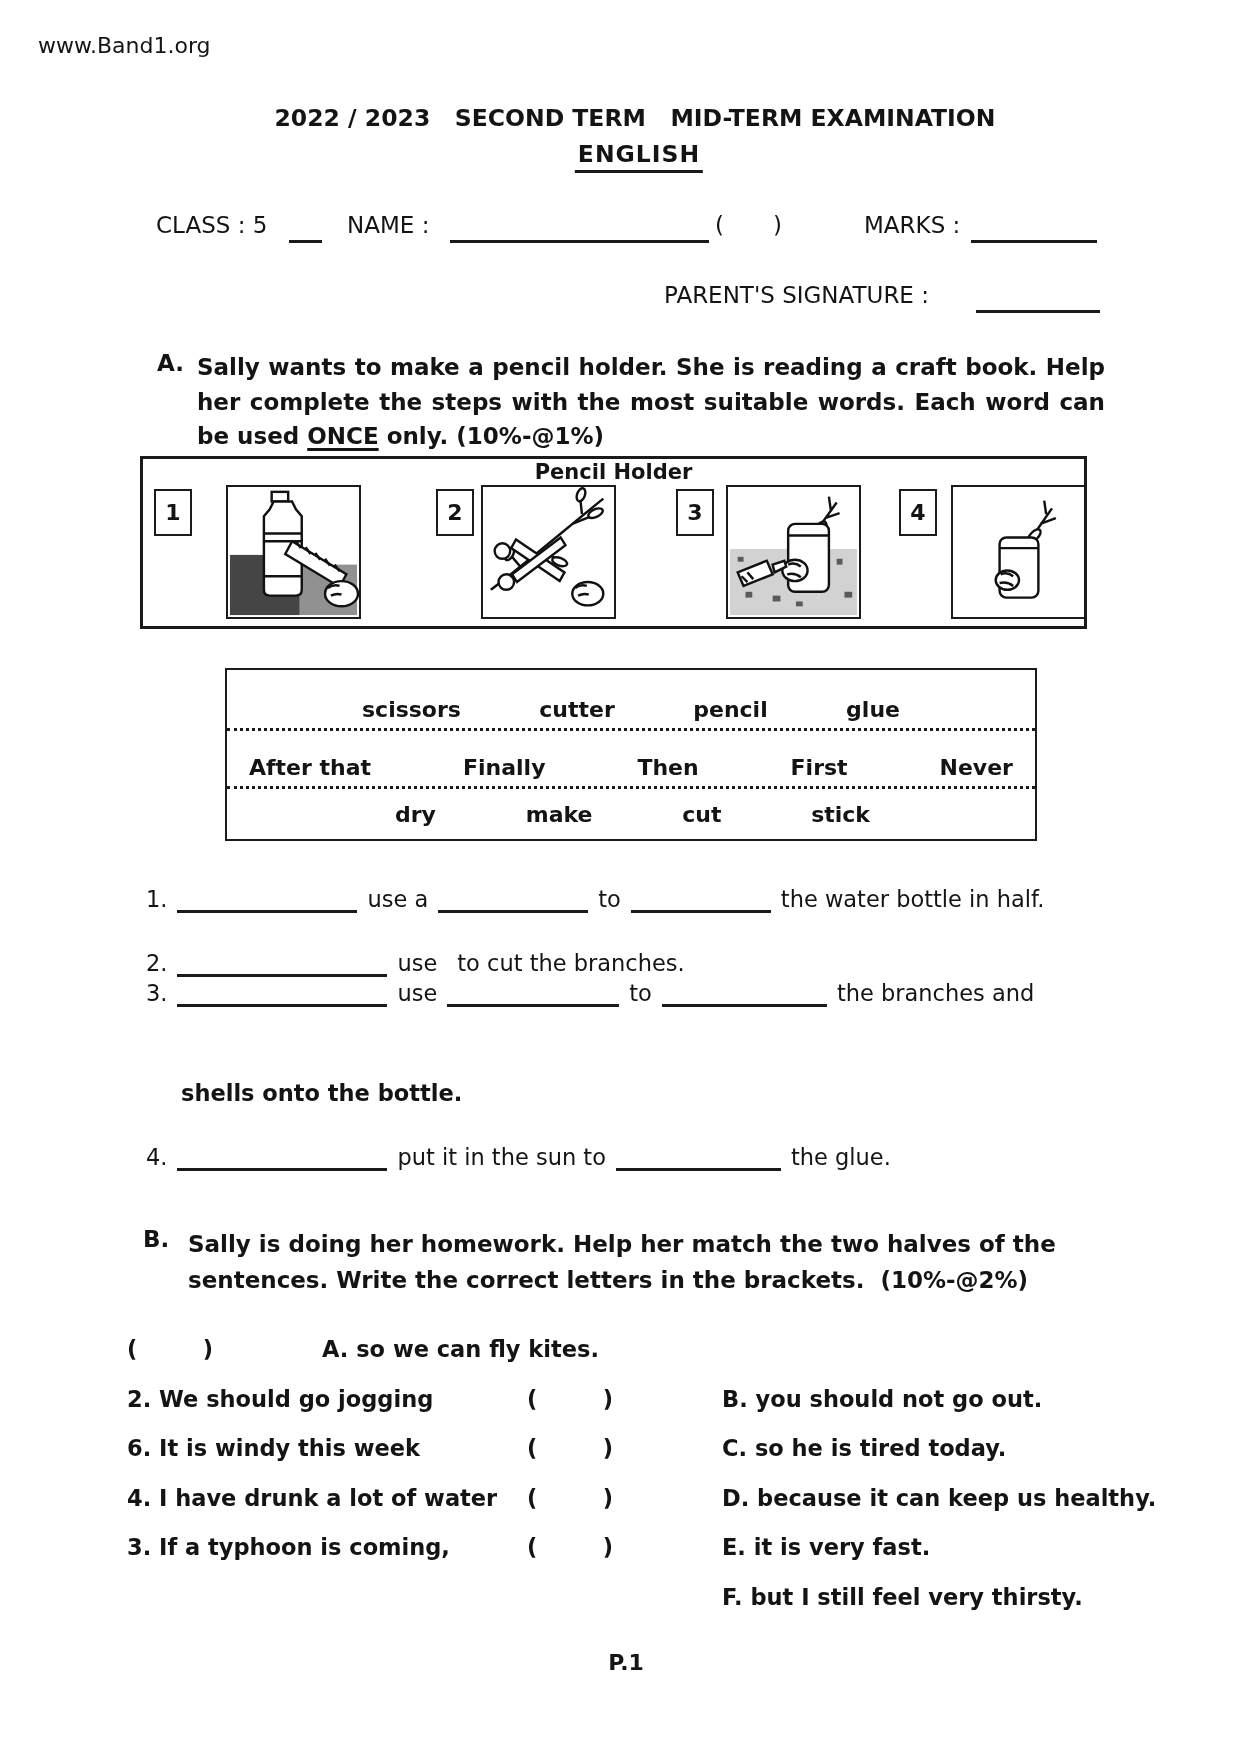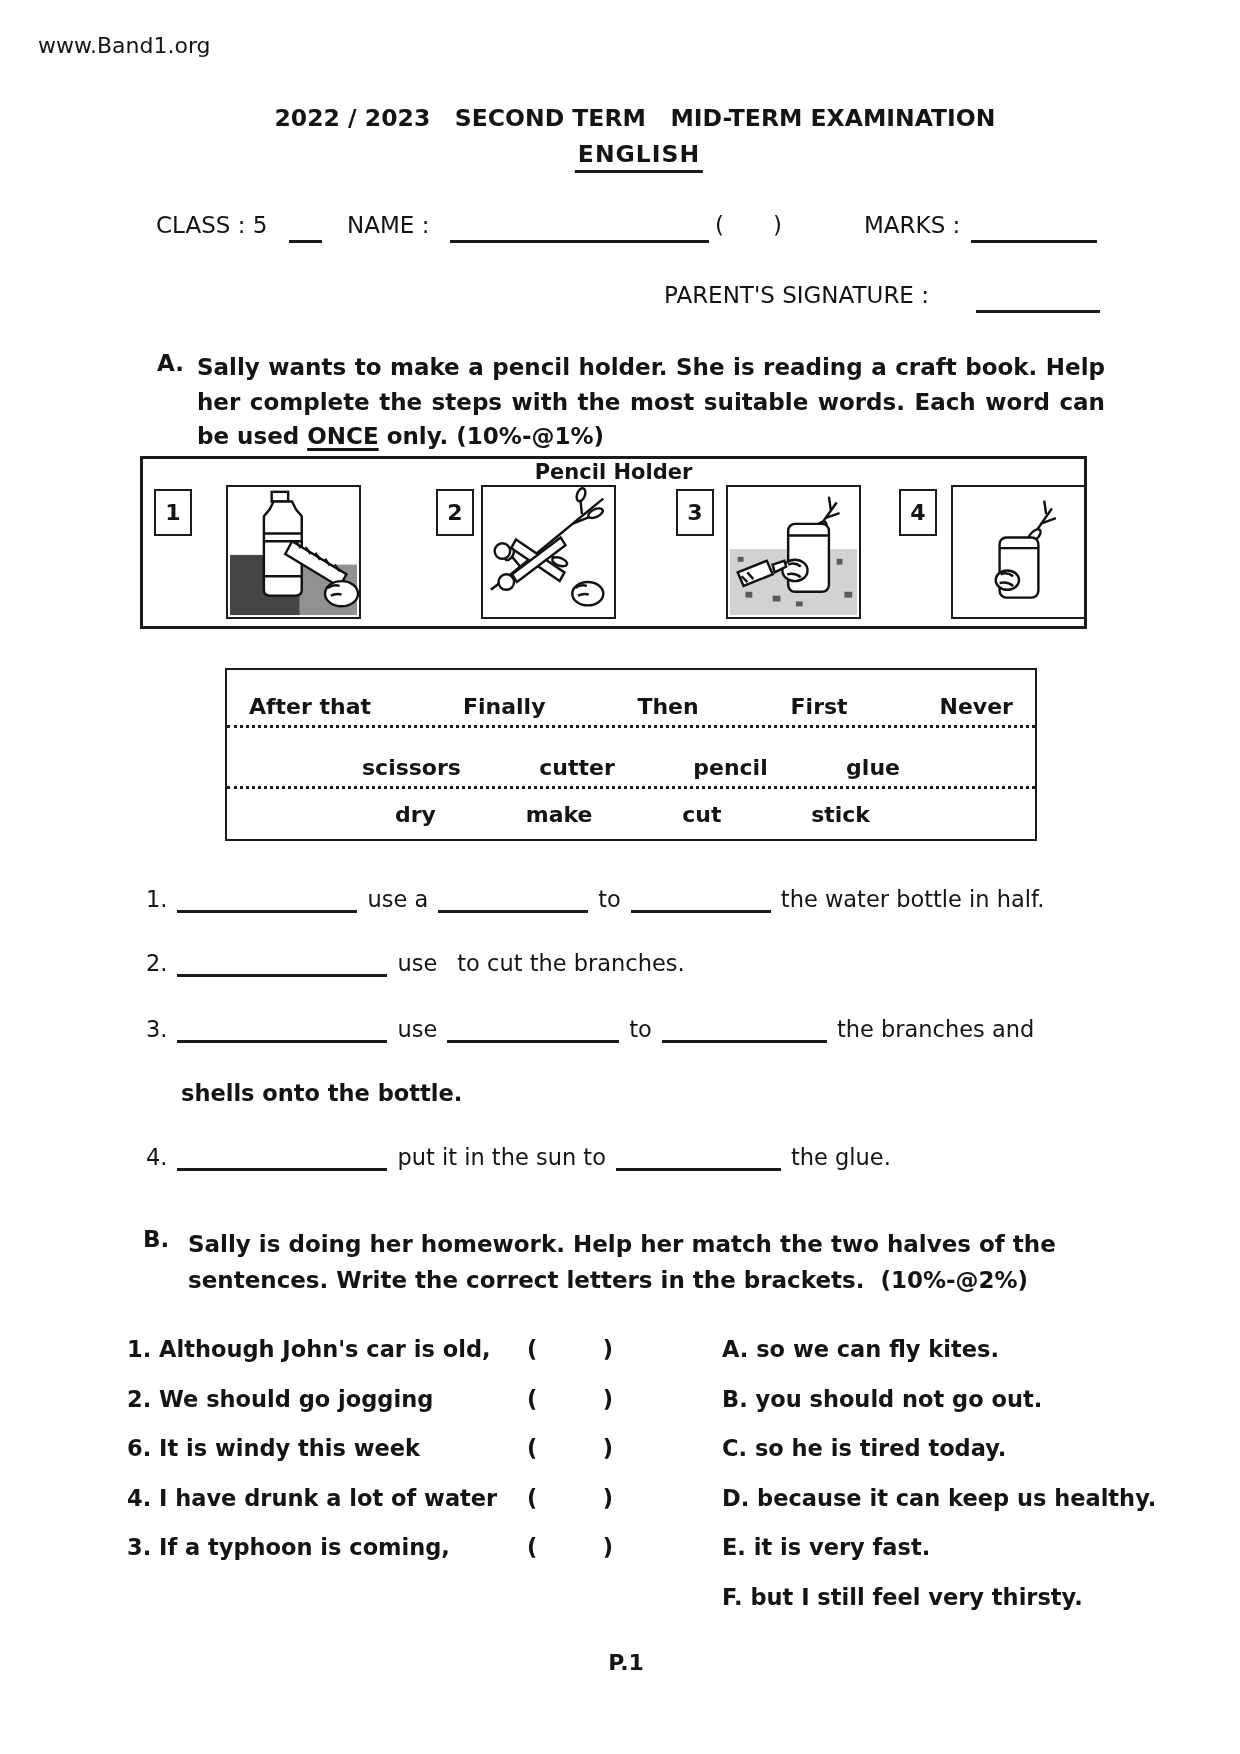--- a/index.html
+++ b/index.html
@@ -173,65 +173,64 @@
         <rect x="48" y="52" width="40" height="62" rx="7"></rect>
         <line x1="48" y1="63" x2="88" y2="63"></line>
         <ellipse cx="56" cy="96" rx="12" ry="10"></ellipse>
         <path d="M49,90 q7,-3 13,2 M48,99 q8,-2 14,3" fill="none"></path>
       </g>
     </svg>
   </div>
 </div>
 
 <div class="abs bank">
+  <div class="bank-row bank-r2">
+    <span>scissors</span>
+    <span>cutter</span>
+    <span>pencil</span>
+    <span>glue</span>
+  </div>
   <div class="bank-row bank-r1">
     <span>After that</span>
     <span>Finally</span>
     <span>Then</span>
     <span>First</span>
     <span>Never</span>
   </div>
-  <div class="bank-row bank-r2">
-    <span>scissors</span>
-    <span>cutter</span>
-    <span>pencil</span>
-    <span>glue</span>
-  </div>
   <div class="bank-row bank-r3">
     <span>dry</span>
     <span>make</span>
     <span>cut</span>
     <span>stick</span>
   </div>
 </div>
 
 <div class="q-row" style="top:886px">
   <span>1.</span><span class="bl w180"></span><span>use a</span><span class="bl w150"></span><span>to</span><span class="bl w140"></span><span>the water bottle in half.</span>
 </div>
 
 <div class="q-row" style="top:950px">
   <span>2.</span><span class="bl w210"></span><span>use</span><span class="bl w175"></span><span>to cut the branches.</span>
 </div>
 
-<div class="q-row" style="top:1016px">
+<div class="q-row" style="top:980px">
   <span>3.</span><span class="bl w210"></span><span>use</span><span class="bl w172"></span><span>to</span><span class="bl w165"></span><span>the branches and</span>
 </div>
 
 <div class="q-cont" style="top:1080px">shells onto the bottle.</div>
 
 <div class="q-row" style="top:1144px">
   <span>4.</span><span class="bl w210"></span><span>put it in the sun to</span><span class="bl w165"></span><span>the glue.</span>
 </div>
 
 <div class="abs sec-label" style="left:143px;top:1226px;">B.</div>
 <div class="abs para pre" style="left:188px;top:1226px;width:890px;line-height:36px;">Sally is doing her homework. Help her match the two halves of the sentences. Write the correct letters in the brackets.  (10%-@2%)</div>
 
 <div class="abs match">
   <div class="m-row">
-    <span class="m-left">1. Although John's car is old,</span>
     <span class="m-br">
         <span>(</span>
         <span>)</span>
       </span>
     <span class="m-right">A. so we can fly kites.</span>
   </div>
   <div class="m-row">
     <span class="m-left">2. We should go jogging</span>
     <span class="m-br">
         <span>(</span>

